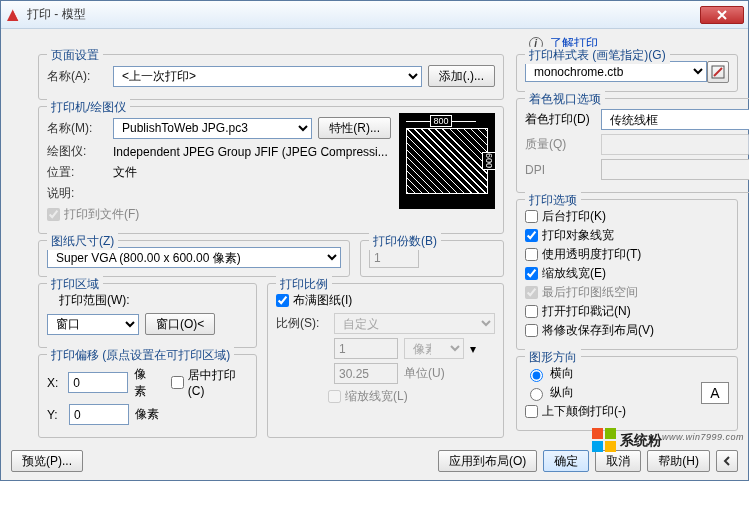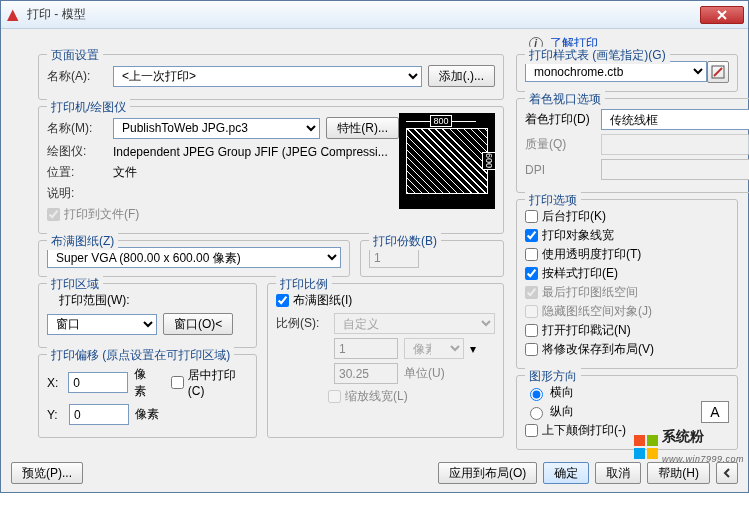--- a/index.html
+++ b/index.html
@@ -41,21 +41,21 @@
 .two { display: flex; gap: 10px; }
 .half { flex: 1; }
 .footer { display: flex; align-items: center; gap: 6px; padding-top: 6px; }
 .footer .spacer { flex: 1; }
 .expand { width: 22px; height: 22px; border: 1px solid #888; background: linear-gradient(#fdfdfd,#e4e4e4); border-radius: 2px; display: flex; align-items: center; justify-content: center; cursor: pointer; }
 .style-row { display: flex; gap: 0; align-items: flex-start; }
 .style-btn { width: 22px; height: 22px; border: 1px solid #888; background: linear-gradient(#fdfdfd,#e4e4e4); display: flex; align-items: center; justify-content: center; cursor: pointer; border-radius: 2px; }
 .watermark { position: absolute; right: 4px; bottom: 28px; display: flex; align-items: center; gap: 4px; pointer-events: none; }
 .wm-logo { width: 24px; height: 24px; display: grid; grid-template-columns: 1fr 1fr; grid-template-rows: 1fr 1fr; gap: 2px; }
 .wm-logo div:nth-child(1){background:#f25022;} .wm-logo div:nth-child(2){background:#7fba00;} .wm-logo div:nth-child(3){background:#00a4ef;} .wm-logo div:nth-child(4){background:#ffb900;}
-.wm-text { display: flex; flex-direction: column; line-height: 1; gap: 12px; }
+.wm-text { display: flex; flex-direction: row; line-height: 1; }
 .wm-text .t1 { font-weight: bold; font-size: 14px; color: #222; }
 .wm-text .t2 { font-size: 9px; color: #666; letter-spacing: 0.5px; font-style: italic; }
 </style>
 </head>
 <body>
 
 <div class="window">
   <div class="titlebar">
     <span class="app-icon">
       <svg viewBox="0 0 16 16">
@@ -84,21 +84,21 @@
           <span class="legend">页面设置</span>
           <div class="row">
             <span class="lbl">名称(A):</span>
             <select style="flex:1"><option>&lt;上一次打印&gt;</option></select>
             <button class="small">添加(.)...</button>
           </div>
         </fieldset>
 
         <fieldset>
           <span class="legend">打印机/绘图仪</span>
-          <div style="display:flex; ">
+          <div style="display:flex; gap:8px;">
             <div style="flex:1;">
               <div class="row">
                 <span class="lbl">名称(M):</span>
                 <select style="flex:1"><option>PublishToWeb JPG.pc3</option></select>
                 <button class="small">特性(R)...</button>
               </div>
               <div class="row">
                 <span class="lbl">绘图仪:</span>
                 <span>Independent JPEG Group JFIF (JPEG Compressi...</span>
               </div>
@@ -123,36 +123,36 @@
               <div class="preview-inner"></div>
               <div class="dim-v">
                   <span class="val">600</span>
                 </div>
             </div>
           </div>
         </fieldset>
 
         <div class="two">
           <fieldset class="half" style="flex:1.4">
-            <span class="legend">布满图纸(Z)</span>
+            <span class="legend">图纸尺寸(Z)</span>
             <select style="width:100%"><option>Super VGA (800.00 x 600.00 像素)</option></select>
           </fieldset>
           <fieldset class="half" style="flex:0.6">
             <span class="legend">打印份数(B)</span>
             <input type="text" disabled="" style="width: 50px;" value="1">
           </fieldset>
         </div>
 
         <div class="two">
           <div class="half">
             <fieldset>
               <span class="legend">打印区域</span>
               <div style="margin:2px 12px;">打印范围(W):</div>
               <div class="row">
-                <select style="width:110px"><option>窗口</option></select>
+                <select style="width:92px"><option>窗口</option></select>
                 <button class="small">窗口(O)&lt;</button>
               </div>
             </fieldset>
 
             <fieldset>
               <span class="legend">打印偏移 (原点设置在可打印区域)</span>
               <div class="row">
                 <span style="width:16px">X:</span>
                 <input type="text" style="width: 60px;" value="0">
                 <span>像素</span>
@@ -237,29 +237,25 @@
           <label class="chk">
               <input type="checkbox" checked="" style="">
               <span>打印对象线宽</span>
             </label>
           <label class="chk">
               <input type="checkbox" style="">
               <span>使用透明度打印(T)</span>
             </label>
           <label class="chk">
               <input type="checkbox" checked="" style="">
-              <span>按样式打印(E)</span>
+              <span>缩放线宽(E)</span>
             </label>
           <label class="chk disabled">
               <input type="checkbox" checked="" disabled="" style="">
               <span>最后打印图纸空间</span>
-            </label>
-          <label class="chk disabled">
-              <input type="checkbox" disabled="" style="">
-              <span>隐藏图纸空间对象(J)</span>
             </label>
           <label class="chk">
               <input type="checkbox" style="">
               <span>打开打印戳记(N)</span>
             </label>
           <label class="chk">
               <input type="checkbox" style="">
               <span>将修改保存到布局(V)</span>
             </label>
         </fieldset>

